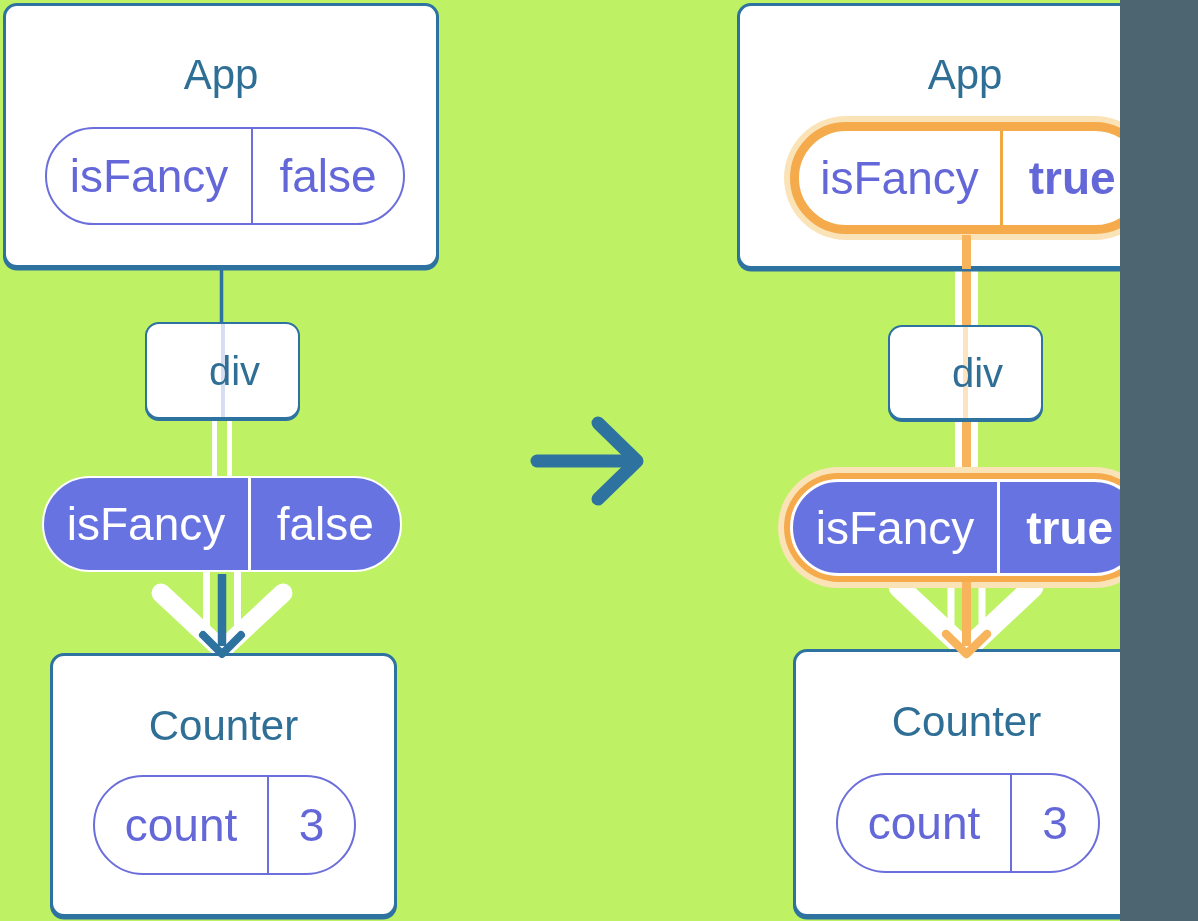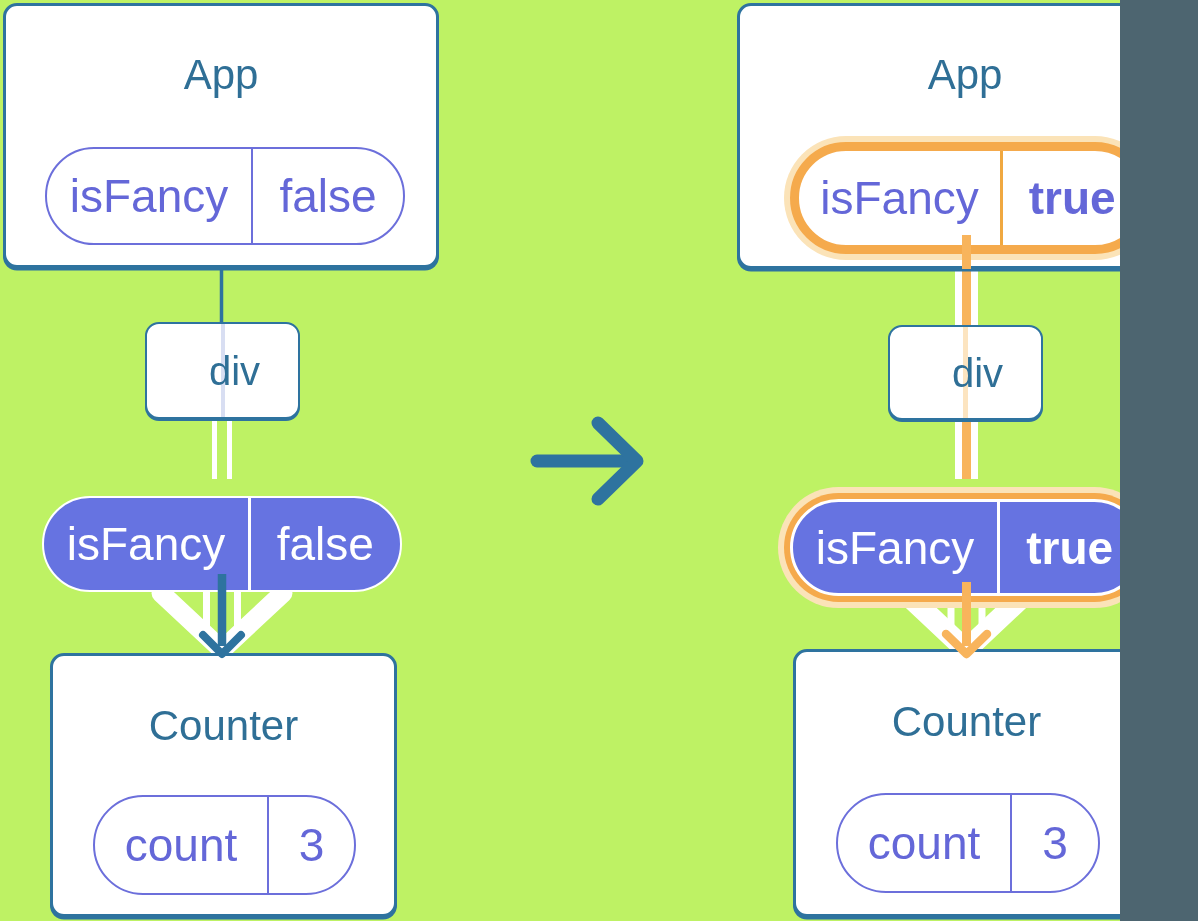--- a/index.html
+++ b/index.html
@@ -42,21 +42,21 @@
   }
   .thru-line{
     position:absolute;top:0;bottom:0;left:50%;width:4px;margin-left:-2px;z-index:1;
   }
   .thru-blue{background:#d8def2;}
   .thru-peach{background:#fce4c0;width:5px;margin-left:-2.5px;}
 
   
   .pill{
     position:absolute;box-sizing:border-box;display:flex;align-items:stretch;
-    border-radius:999px;overflow:hidden;z-index:2;margin-top:20px;
+    border-radius:999px;overflow:hidden;z-index:2;
   }
   .pill .cell{
     display:flex;align-items:center;justify-content:center;
     font-size:46px;line-height:1;
   }
   .pill .divider{flex:0 0 auto;}
   .outline-pill{background:#fff;border:2px solid #6c6fdb;}
   .outline-pill .cell{color:#6467d8;}
   .outline-pill .divider{width:2px;background:#6c6fdb;}
 

